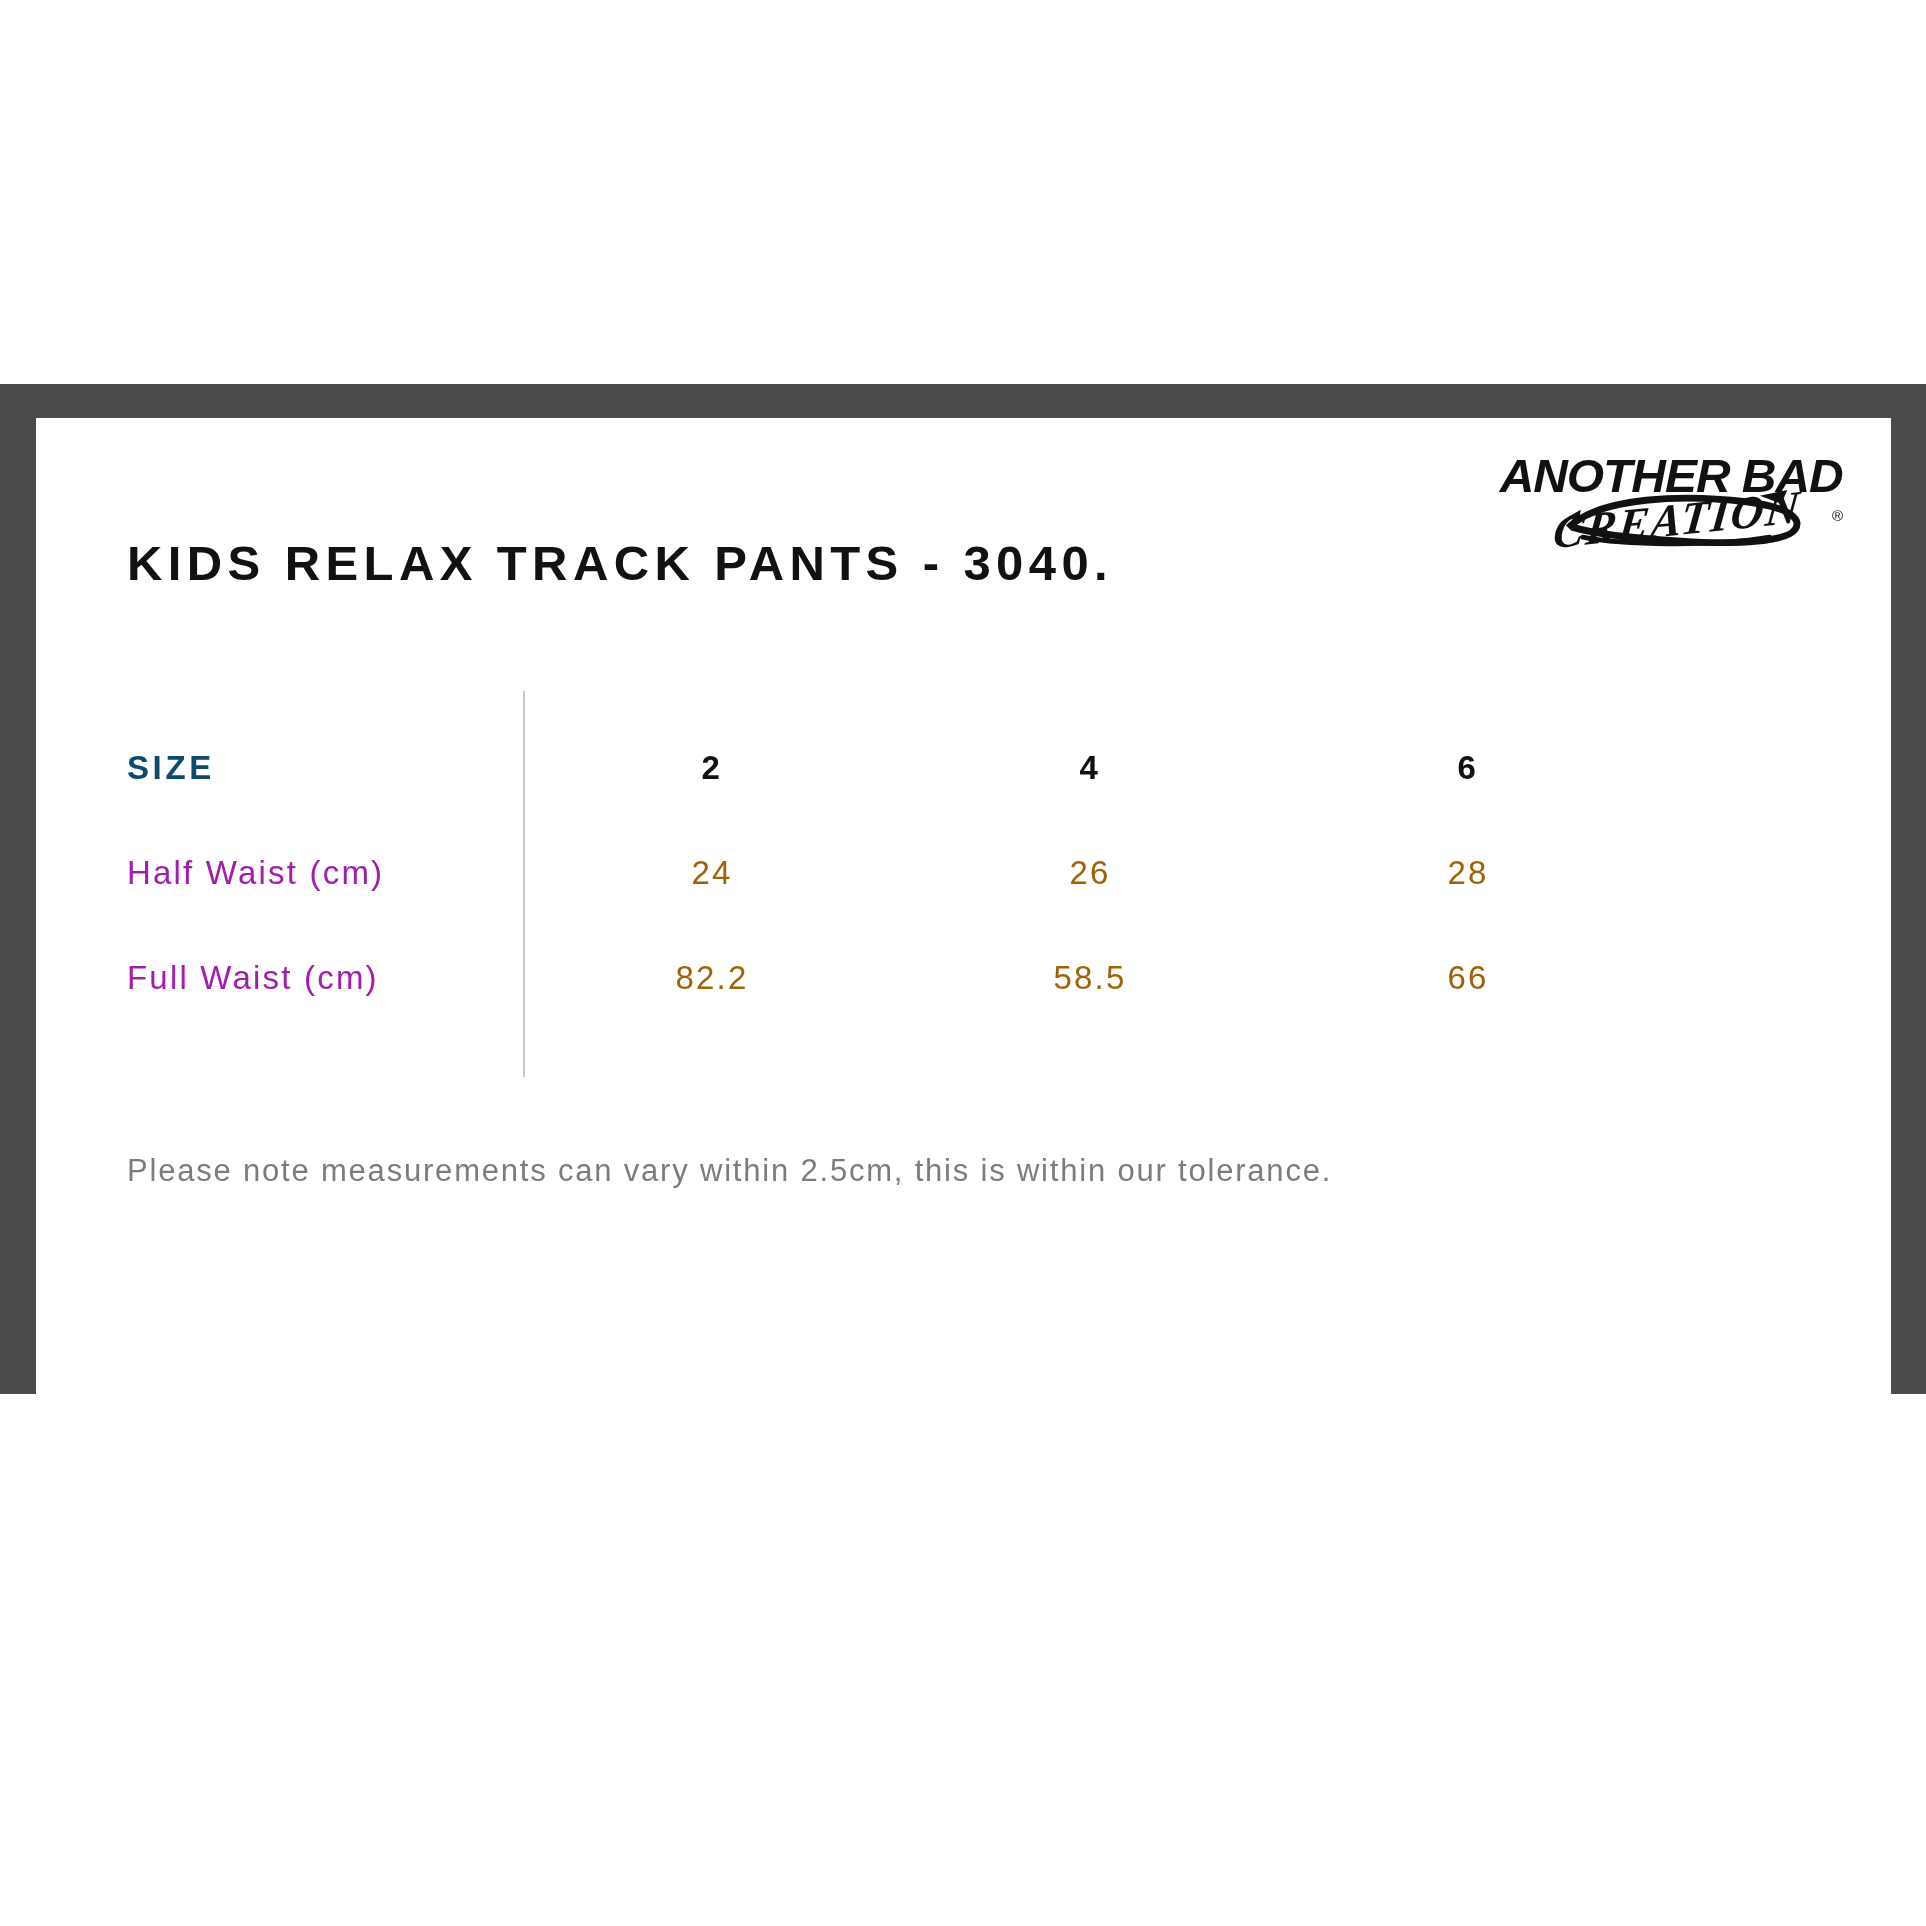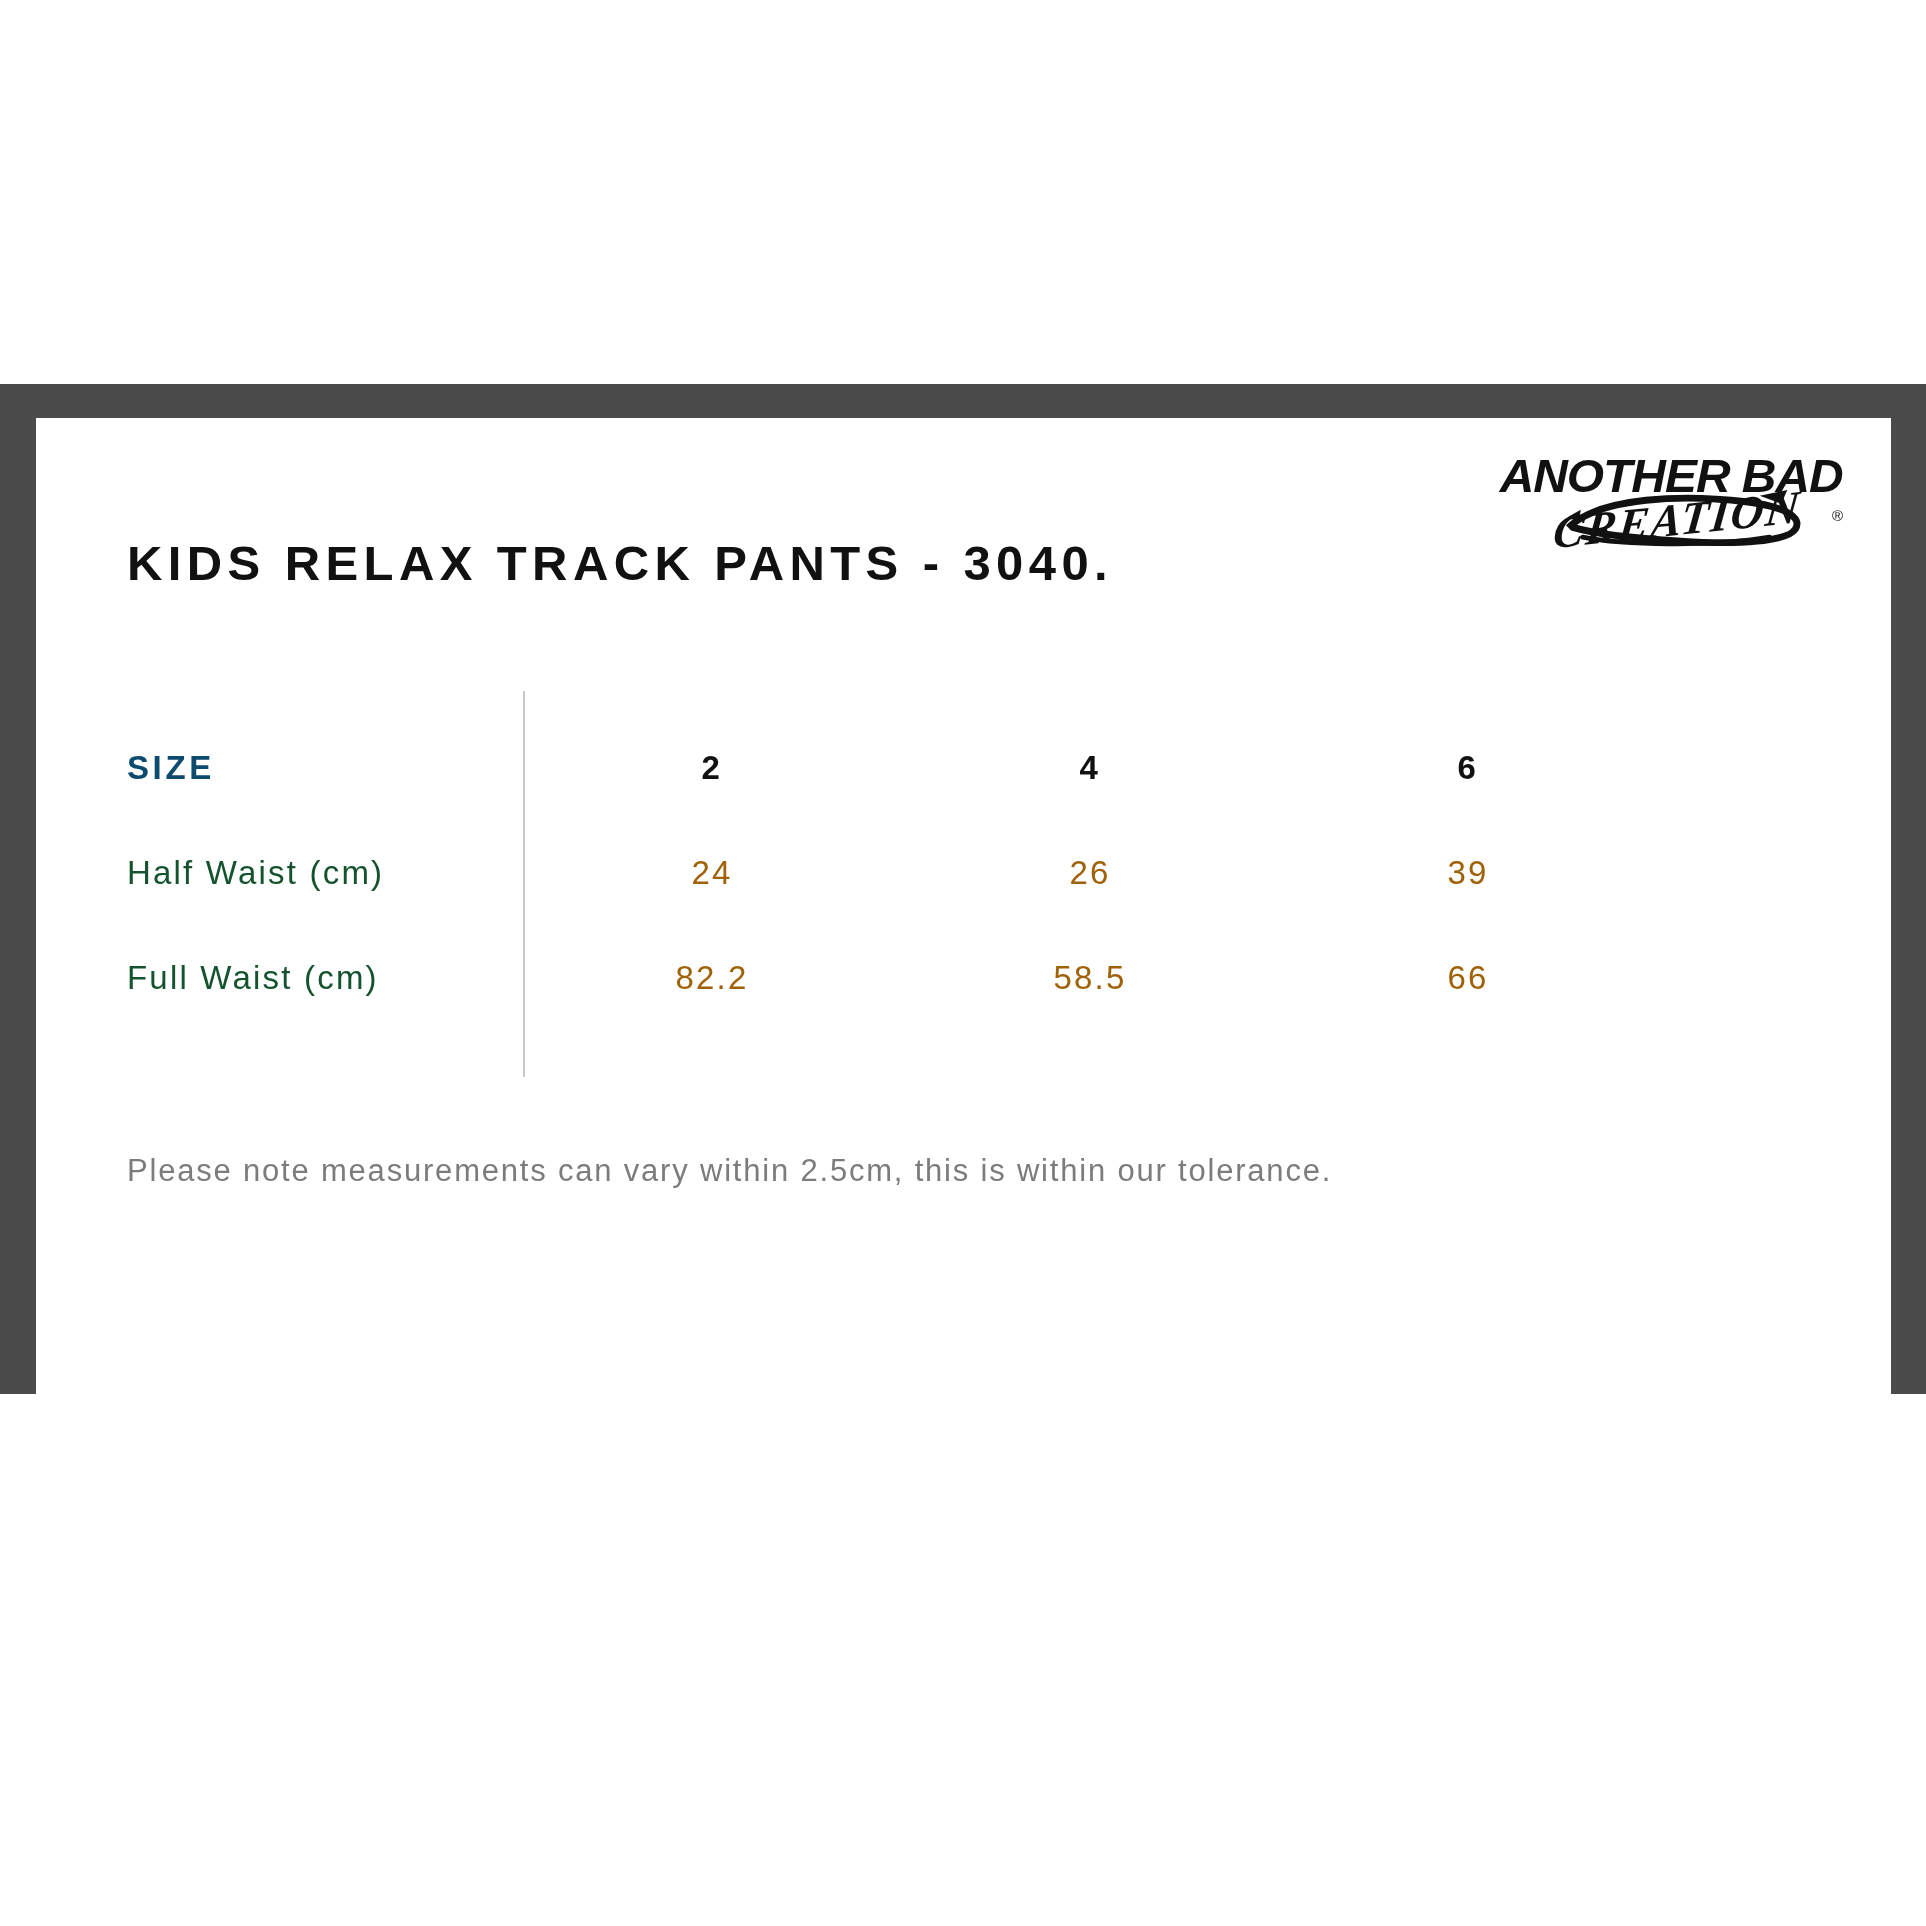--- a/index.html
+++ b/index.html
@@ -112,21 +112,21 @@
     width: 1683px;
   }
   .row {
     display: flex;
     align-items: center;
     height: 105px;
   }
   .cell-label {
     width: 396px;
     font-size: 33px;
-    color: #14532d;
+    color: #a21caf;
     letter-spacing: 2.2px;
     white-space: nowrap;
   }
   .row.header .cell-label {
     color: #0c4a6e;
     font-weight: bold;
     letter-spacing: 3.6px;
   }
   .cell-val {
     width: 378px;
@@ -177,21 +177,21 @@
         <div class="row header">
           <div class="cell-label">SIZE</div>
           <div class="cell-val">2</div>
           <div class="cell-val">4</div>
           <div class="cell-val">6</div>
         </div>
         <div class="row">
           <div class="cell-label">Half Waist (cm)</div>
           <div class="cell-val">24</div>
           <div class="cell-val">26</div>
-          <div class="cell-val">39</div>
+          <div class="cell-val">28</div>
         </div>
         <div class="row">
           <div class="cell-label">Full Waist (cm)</div>
           <div class="cell-val">82.2</div>
           <div class="cell-val">58.5</div>
           <div class="cell-val">66</div>
         </div>
       </div>
 
       <div class="note">Please note measurements can vary within 2.5cm, this is within our tolerance.</div>

